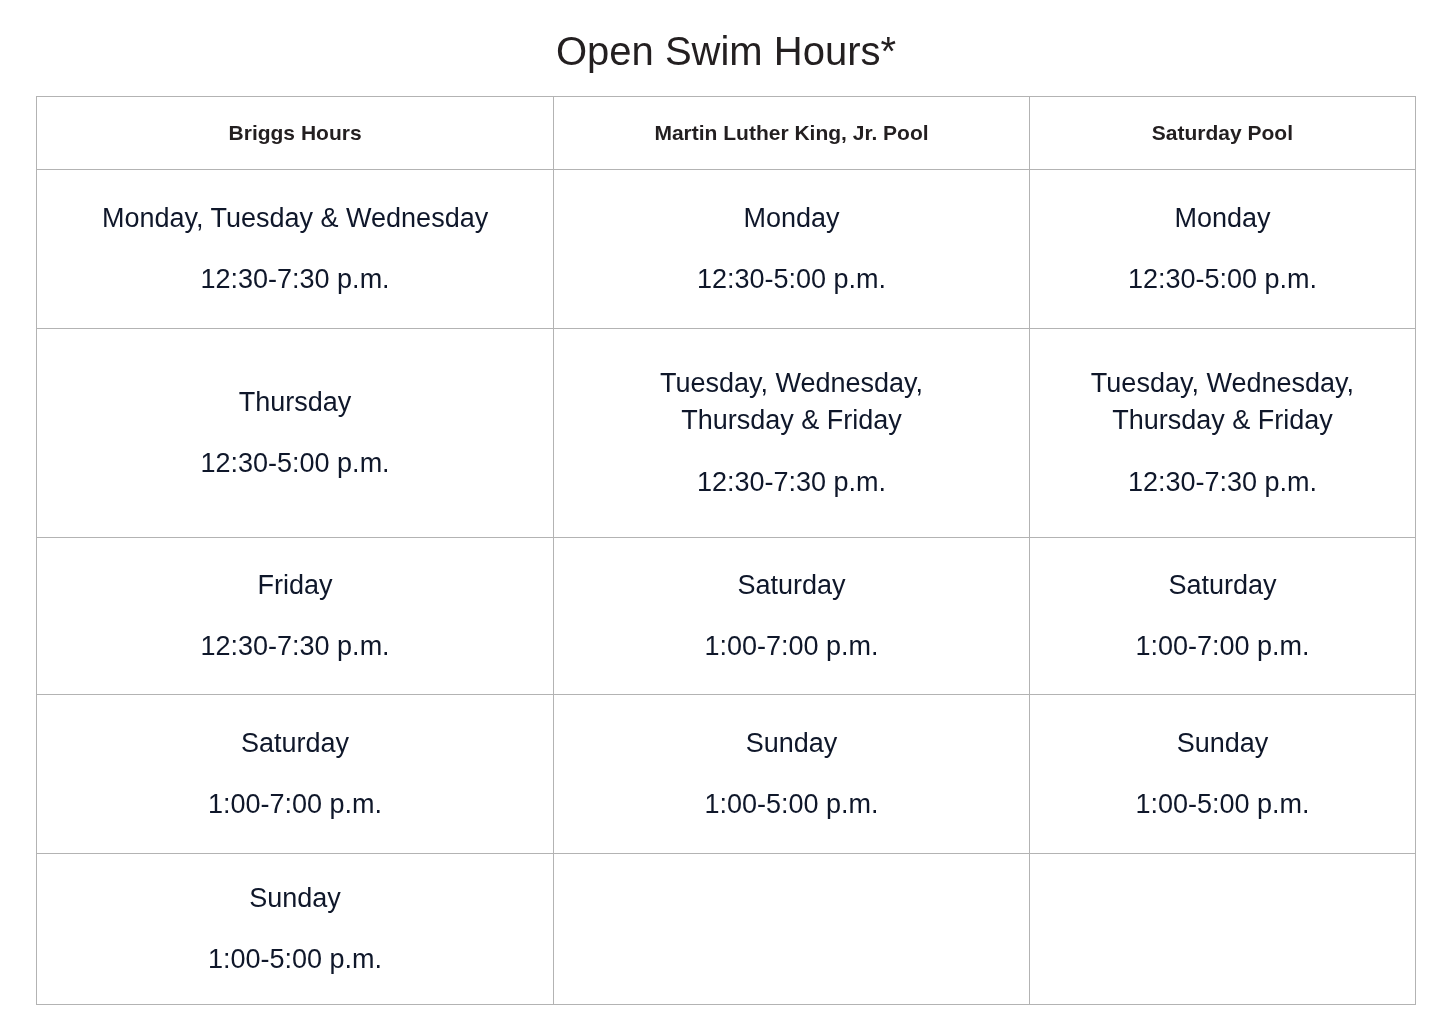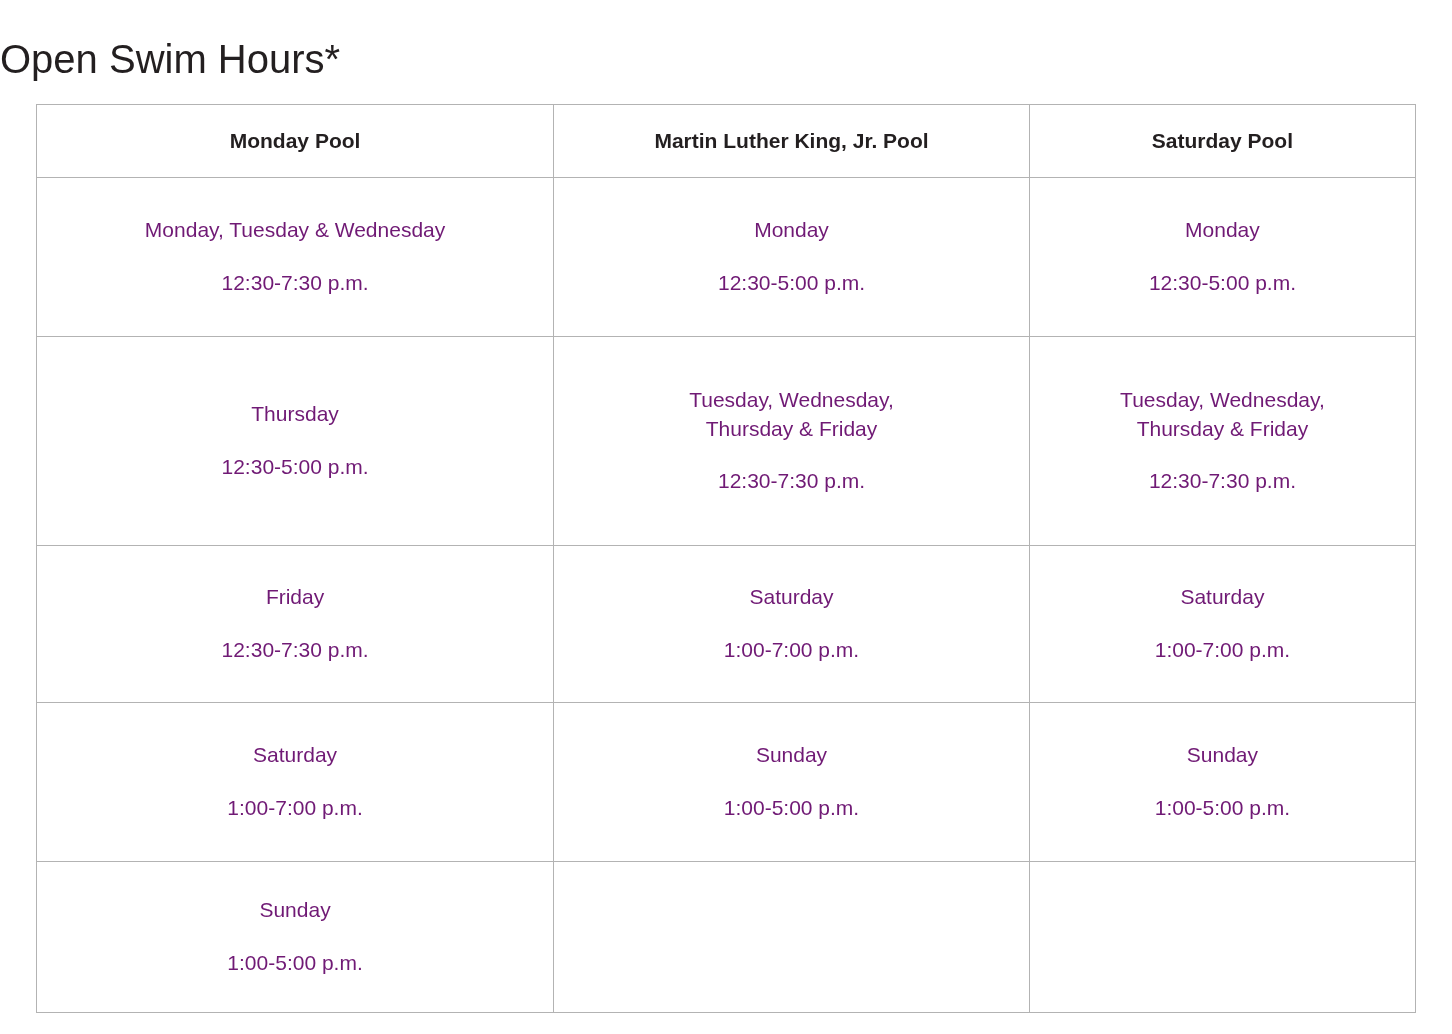--- a/index.html
+++ b/index.html
@@ -15,26 +15,27 @@
     overflow: hidden;
   }
   .page {
     width: 1452px;
     height: 1034px;
     box-sizing: border-box;
     padding: 0;
     position: relative;
   }
   .title {
+    text-align: center;
     font-size: 40px;
     font-weight: 400;
     color: #231f20;
     letter-spacing: 0px;
     margin: 0;
-    padding-top: 36px;
+    padding-top: 28px;
     padding-bottom: 22px;
     line-height: 1.15;
   }
   table.schedule {
     border-collapse: collapse;
     width: 1380px;
     margin: 0 auto;
     table-layout: fixed;
     border: 1px solid #b3b3b3;
   }
@@ -46,23 +47,23 @@
     padding: 0;
   }
   table.schedule th {
     font-size: 21px;
     font-weight: bold;
     color: #231f20;
     height: 56px;
     padding: 8px 6px;
   }
   table.schedule td {
-    font-size: 21px;
+    font-size: 27px;
     font-weight: 400;
-    color: #701a75;
+    color: #0f172a;
     padding: 20px 10px;
   }
   .col-a { width: 37.5%; }
   .col-b { width: 34.5%; }
   .col-c { width: 28%; }
 
   .cell-inner {
     display: block;
   }
   .days {
@@ -93,21 +94,21 @@
   <h1 class="title">Open Swim Hours*</h1>
 
   <table class="schedule">
     <colgroup>
       <col class="col-a">
       <col class="col-b">
       <col class="col-c">
     </colgroup>
     <thead>
       <tr>
-        <th>Monday Pool</th>
+        <th>Briggs Hours</th>
         <th>Martin Luther King, Jr. Pool</th>
         <th>Saturday Pool</th>
       </tr>
     </thead>
     <tbody>
 
       <tr class="r1">
         <td>
           <span class="cell-inner">
             <span class="days">Monday, Tuesday &amp; Wednesday</span>

